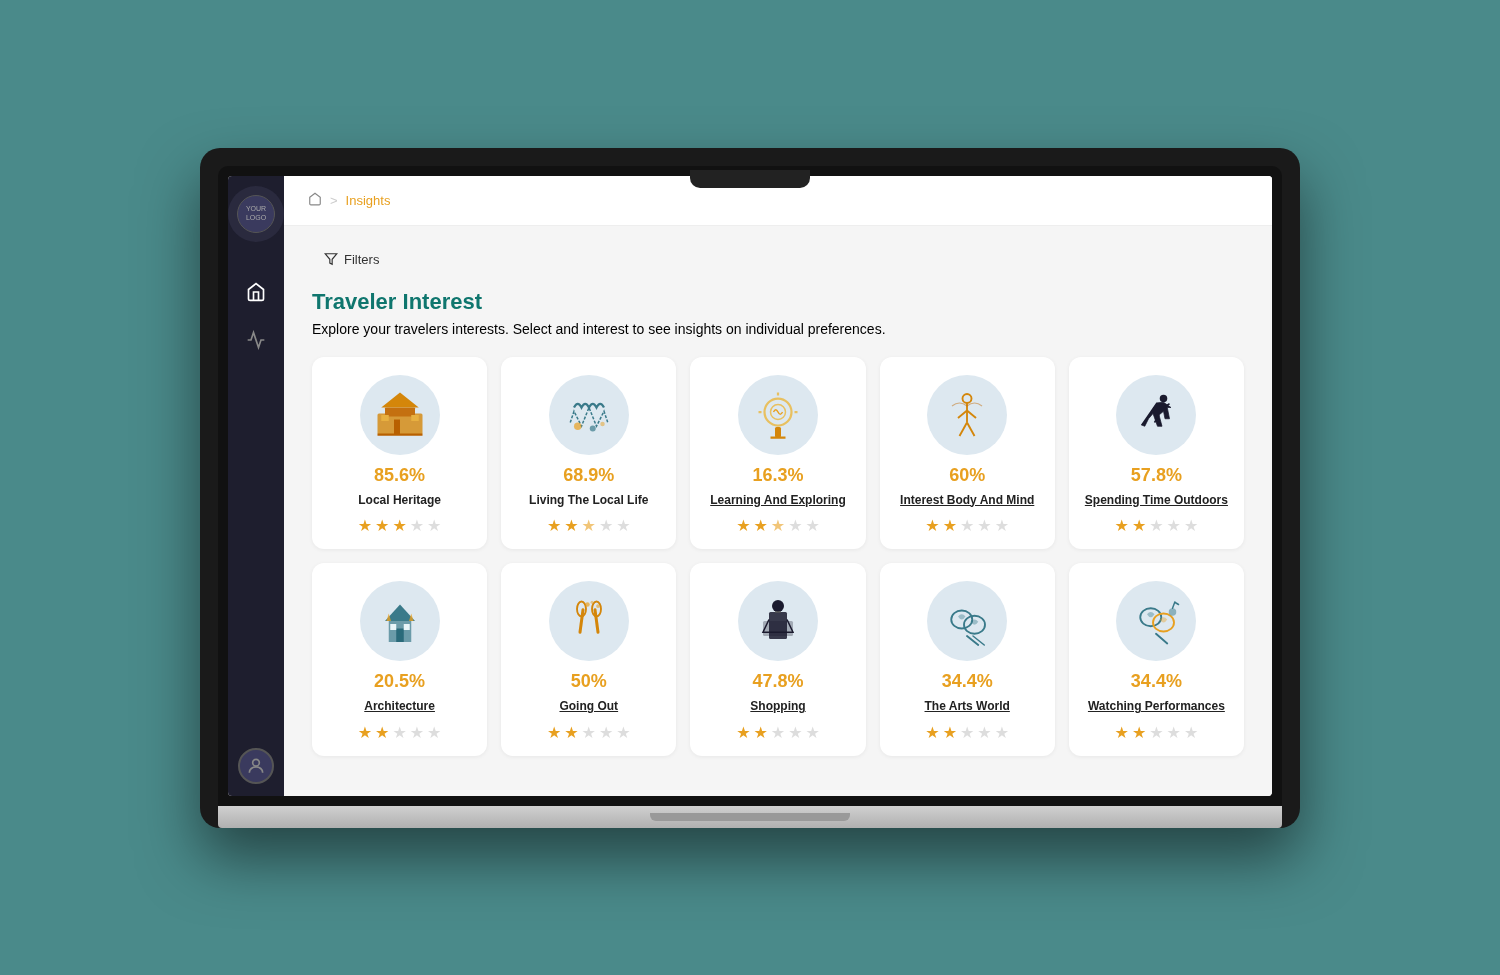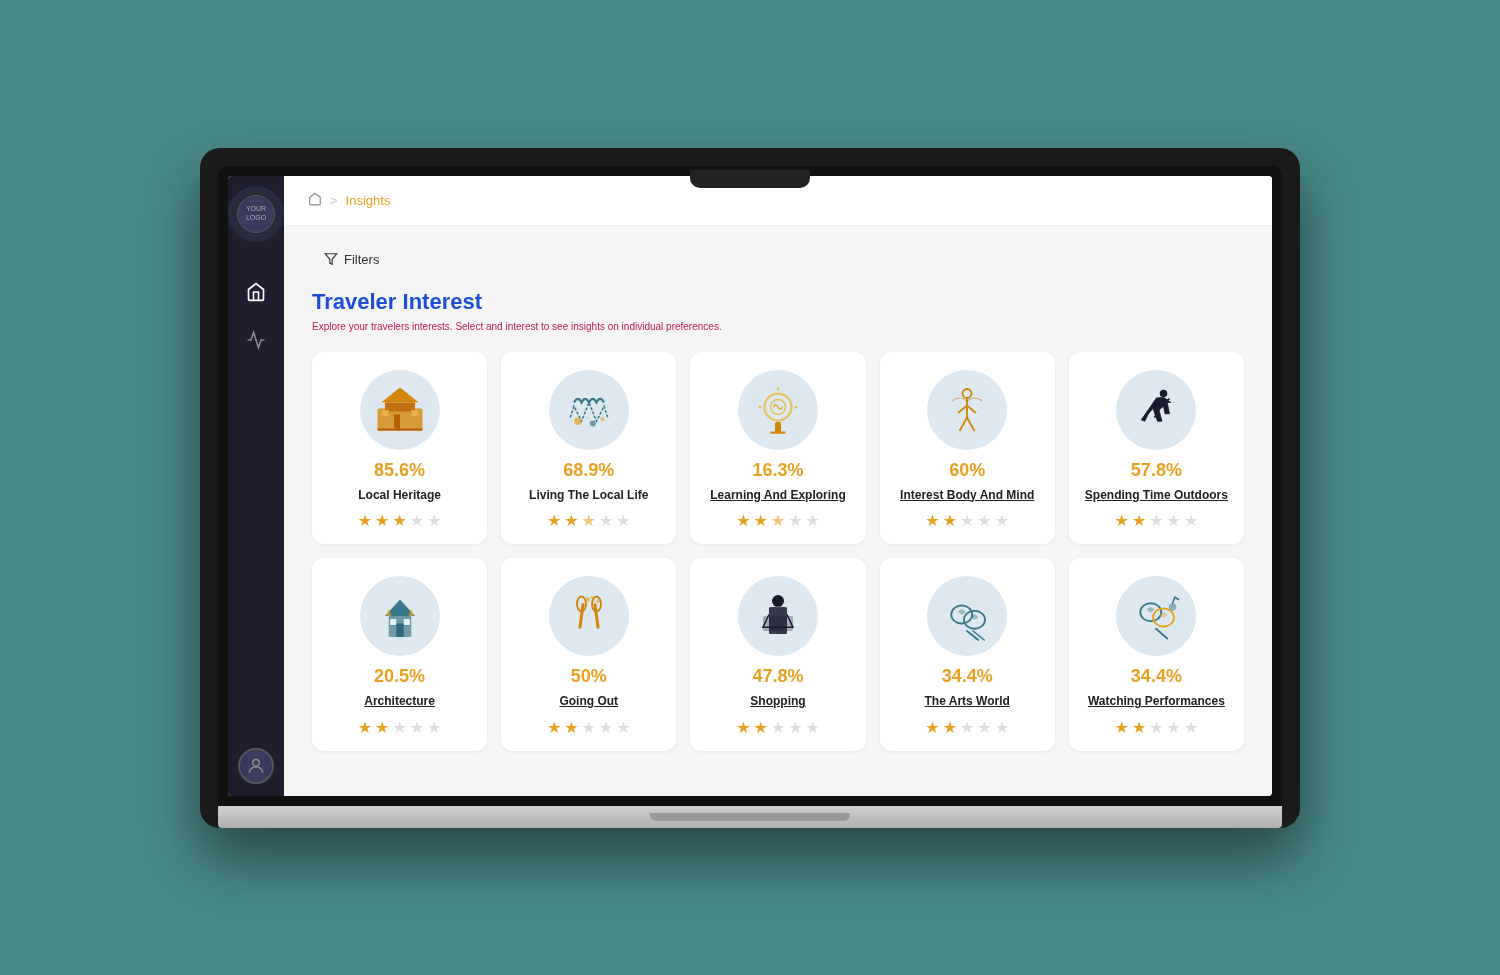--- a/index.html
+++ b/index.html
@@ -186,26 +186,26 @@
       padding: 6px 12px;
       border-radius: 6px;
       border: none;
       background: transparent;
     }
 
     
     .page-title {
       font-size: 22px;
       font-weight: 700;
-      color: #1d4ed8;
+      color: #0f766e;
       margin-bottom: 6px;
     }
     .page-subtitle {
-      font-size: 10px;
-      color: #be185d;
+      font-size: 14px;
+      color: #000000;
       margin-bottom: 20px;
     }
 
     
     .interests-grid {
       display: grid;
       grid-template-columns: repeat(5, 1fr);
       gap: 14px;
     }
 

